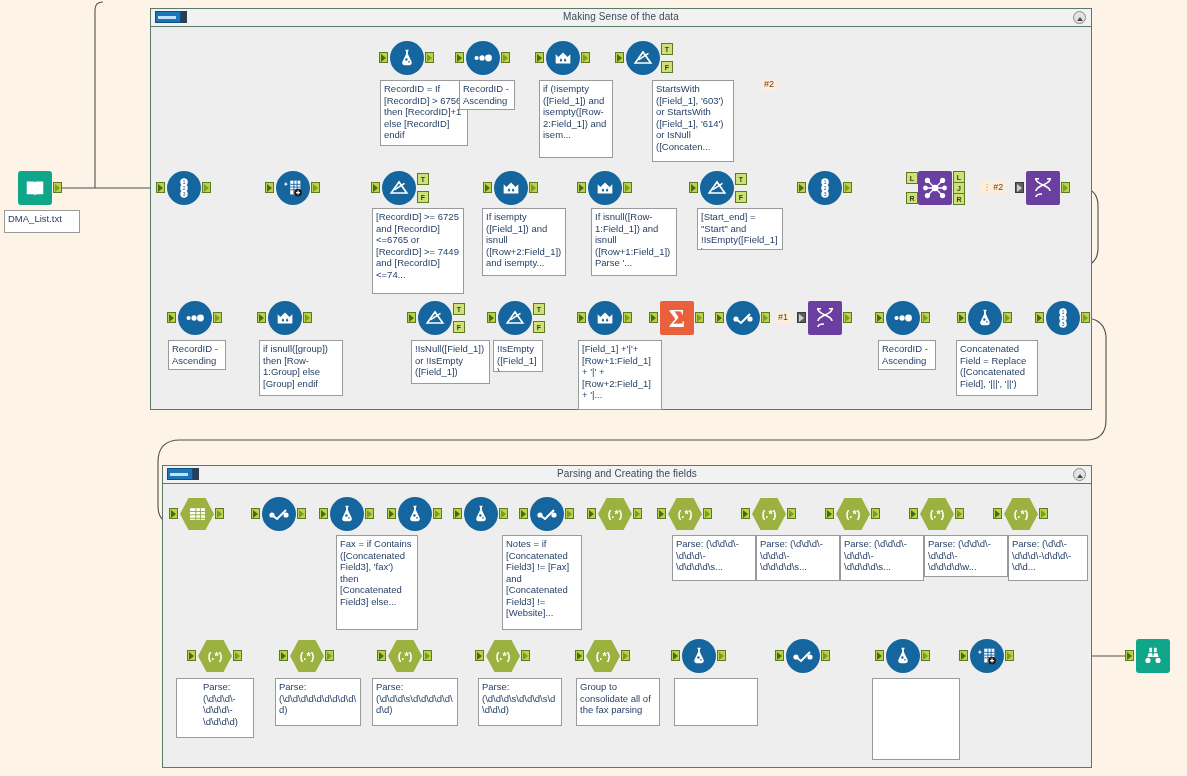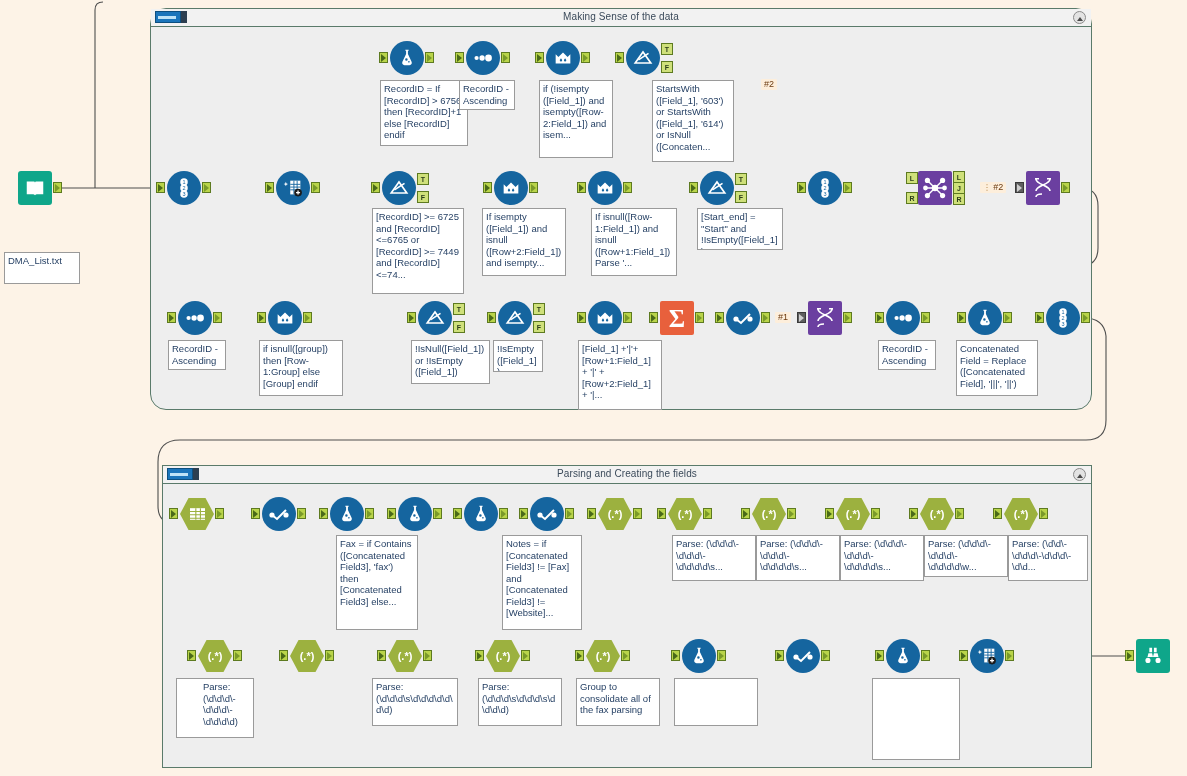--- a/index.html
+++ b/index.html
@@ -201,21 +201,21 @@
       <path d="M404 656 L466 656"></path>
       <path d="M502 656 L566 656"></path>
       <path d="M602 656 L666 656"></path>
       <path d="M702 656 L766 656"></path>
       <path d="M802 656 L866 656"></path>
       <path d="M902 656 L966 656"></path>
       <path d="M1002 656 L1128 656"></path>
     </g>
   </svg>
 
-  <div class="container" style="left:150px;top:8px;width:942px;height:402px;border-radius:16px;">
+  <div class="container" style="left:150px;top:8px;width:942px;height:402px;">
     <div class="container-head">
       <div class="cnt-minibar"></div>
       <div class="cnt-minibar-knob"></div>
       <div class="container-title">Making Sense of the data</div>
       <div class="cnt-collapse"></div>
     </div>
   </div>
 
   <div class="container" style="left:162px;top:465px;width:930px;height:303px;">
     <div class="container-head">
@@ -227,21 +227,21 @@
   </div>
 
   <div class="node" style="left:18px;top:171px;">
     <div class="glyph teal">
       <svg width="22" height="22" viewBox="0 0 24 24">
           <path fill="#fff" d="M3 5h7.5c.8 0 1.5.5 1.5 1.2V20c-.6-.8-1.3-1.1-2-1.1H3V5zm18 0h-7.5c-.8 0-1.5.5-1.5 1.2V20c.6-.8 1.3-1.1 2-1.1H21V5z"></path>
         </svg>
     </div>
     <div class="port out"></div>
   </div>
-  <div class="label" style="left:4px;top:210px;width:76px;height:32px;margin-top:42px;">DMA_List.txt</div>
+  <div class="label" style="left:4px;top:210px;width:76px;height:23px;">DMA_List.txt</div>
 
   <div class="node" style="left:1136px;top:639px;">
     <div class="glyph teal">
       <svg width="22" height="22" viewBox="0 0 24 24">
           <path fill="#fff" d="M8 3h3v5H8zM13 3h3v5h-3zM7 9h4l1 4H6zM13 9h4l1 4h-6zM6.5 14a2.8 2.8 0 1 0 0 5.6 2.8 2.8 0 0 0 0-5.6zm11 0a2.8 2.8 0 1 0 0 5.6 2.8 2.8 0 0 0 0-5.6z"></path>
         </svg>
     </div>
     <div class="port in"></div>
   </div>
 
@@ -687,20 +687,21 @@
   </div>
   <div class="anno" style="left:176px;top:678px;width:78px;height:60px;padding-left:26px;">Parse: (\d\d\d\-\d\d\d\-\d\d\d\d)</div>
 
   <div class="node" style="left:290px;top:639px;">
     <div class="glyph olive-hex">
       <span class="txt" style="font-size:11px;">(.*)</span>
     </div>
     <div class="port in"></div>
     <div class="port out"></div>
   </div>
+  <div class="anno" style="left:275px;top:678px;width:86px;height:48px;">Parse: (\d\d\d\d\d\d\d\d\d\d)</div>
 
   <div class="node" style="left:388px;top:639px;">
     <div class="glyph olive-hex">
       <span class="txt" style="font-size:11px;">(.*)</span>
     </div>
     <div class="port in"></div>
     <div class="port out"></div>
   </div>
   <div class="anno" style="left:372px;top:678px;width:86px;height:48px;">Parse: (\d\d\d\s\d\d\d\d\d\d\d)</div>
 

